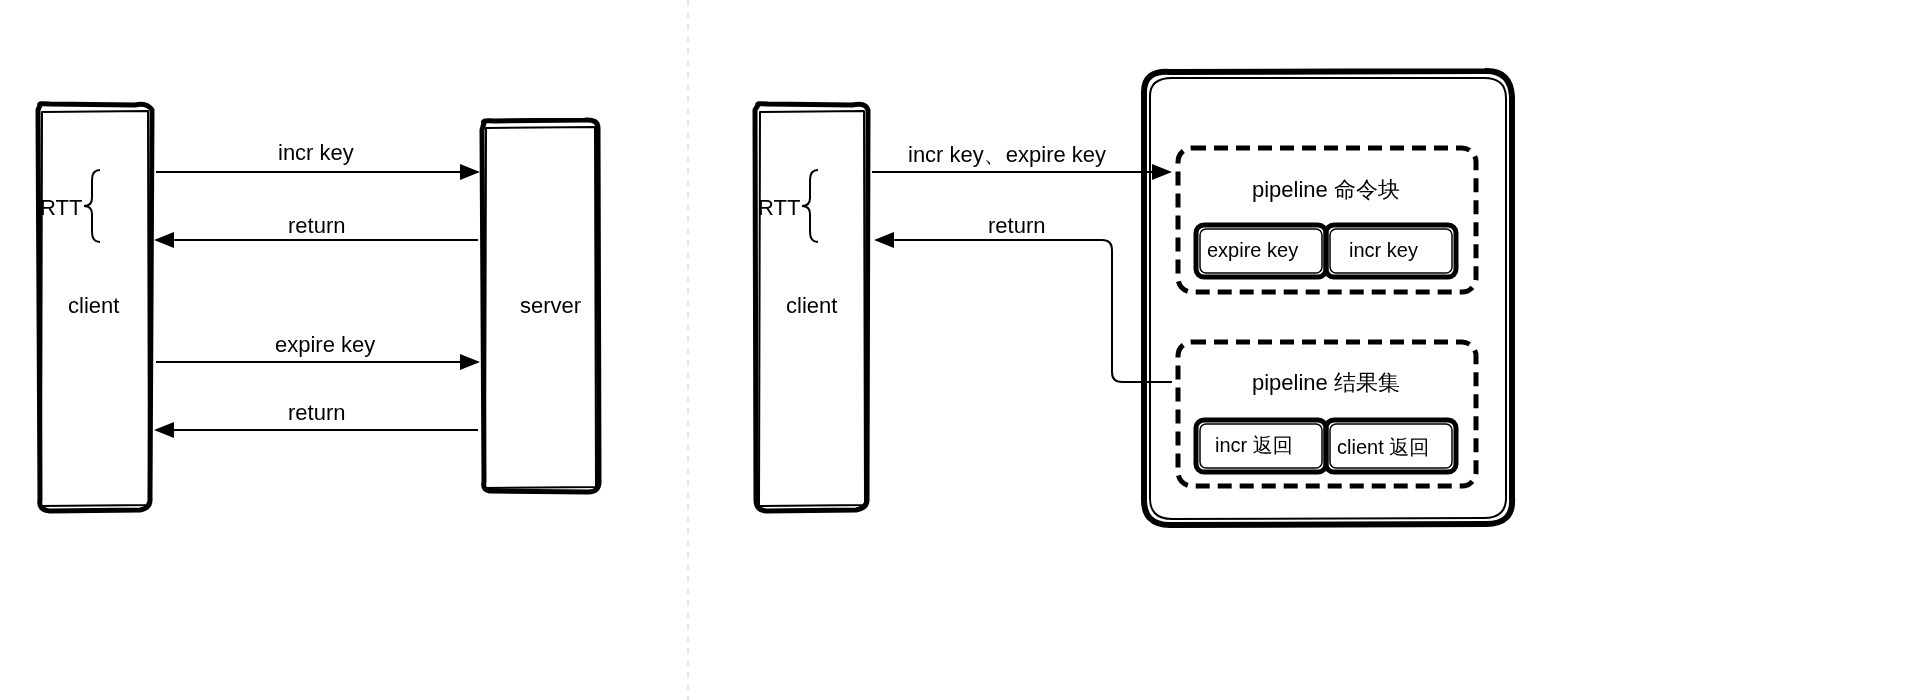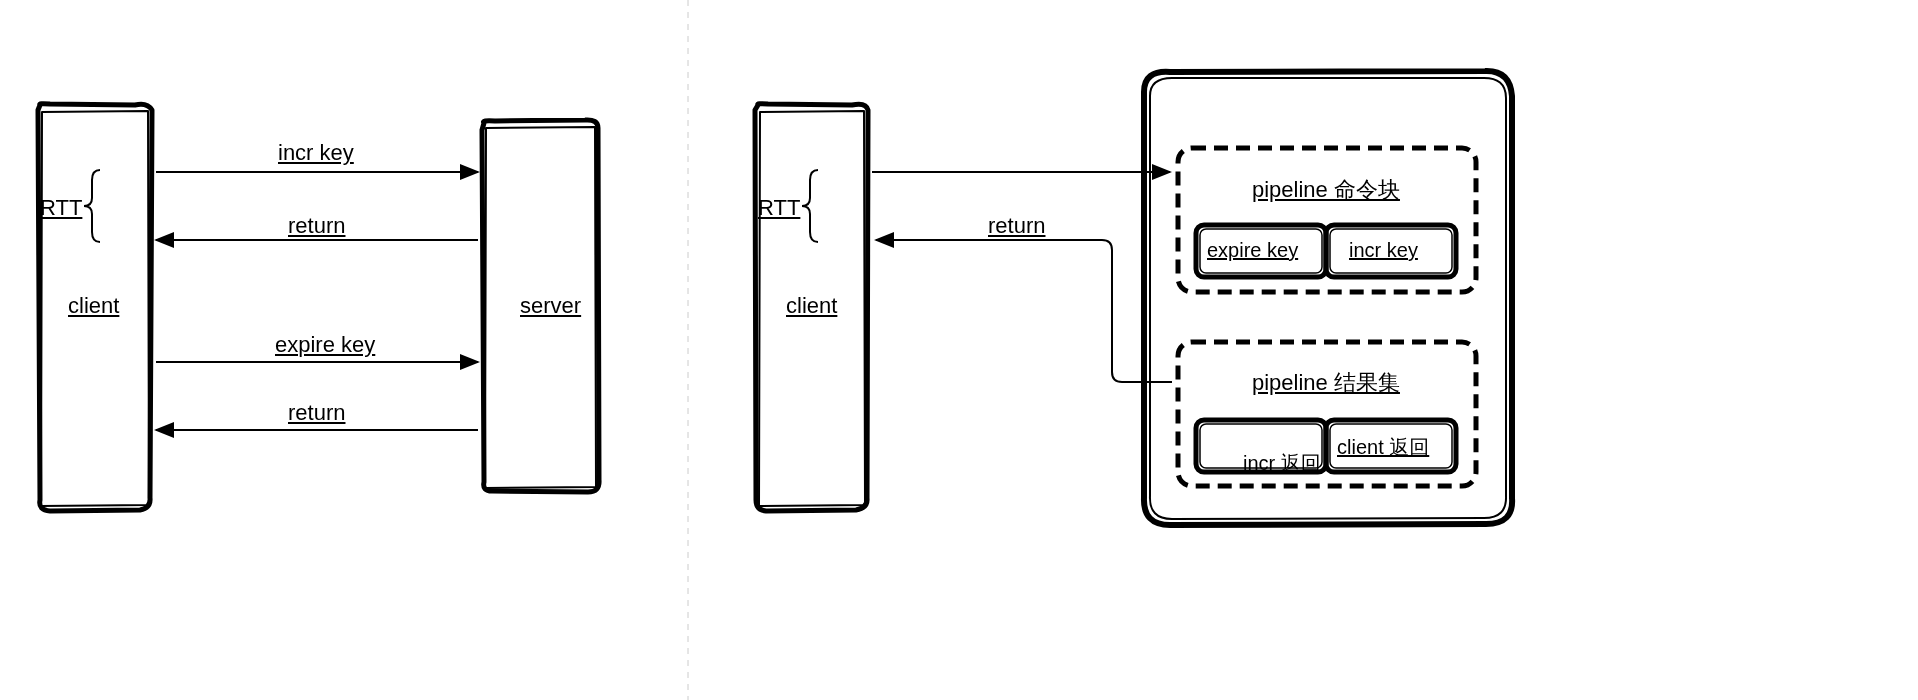--- a/index.html
+++ b/index.html
@@ -18,21 +18,20 @@
     svg {
       position: absolute;
       top: 0;
       left: 0;
     }
     .label {
       position: absolute;
       font-size: 22px;
       color: #000;
       white-space: nowrap;
-      text-decoration: underline;
     }
   </style>
 </head>
 <body>
 
 <div class="container">
 
 <svg width="1918" height="700">
   <defs>
     <marker id="arrowhead" markerWidth="10" markerHeight="8" refX="9" refY="4" orient="auto">
@@ -88,23 +87,24 @@
 <div class="label" style="left:40px; top:195px;">RTT</div>
 <div class="label" style="left:68px; top:293px;">client</div>
 <div class="label" style="left:508px; top:293px;margin-left:12px;">server</div>
 <div class="label" style="left:278px; top:140px;">incr key</div>
 <div class="label" style="left:288px; top:213px;">return</div>
 <div class="label" style="left:275px; top:332px;">expire key</div>
 <div class="label" style="left:288px; top:400px;">return</div>
 
 <div class="label" style="left:758px; top:195px;">RTT</div>
 <div class="label" style="left:786px; top:293px;">client</div>
+<div class="label" style="left:908px; top:140px;">incr key、expire key</div>
 <div class="label" style="left:988px; top:213px;">return</div>
 
 <div class="label" style="left:1252px; top:175px;">pipeline 命令块</div>
 <div class="label" style="left:1207px; top:239px; font-size:20px;">expire key</div>
 <div class="label" style="left:1349px; top:239px; font-size:20px;">incr key</div>
 
 <div class="label" style="left:1252px; top:368px;">pipeline 结果集</div>
-<div class="label" style="left:1215px; top:450px; font-size:20px;margin-left:28px;">incr 返回</div>
+<div class="label" style="left:1215px; top:432px; font-size:20px;">incr 返回</div>
 <div class="label" style="left:1337px; top:434px; font-size:20px;">client 返回</div>
 
 </div>
 
 </body></html>

